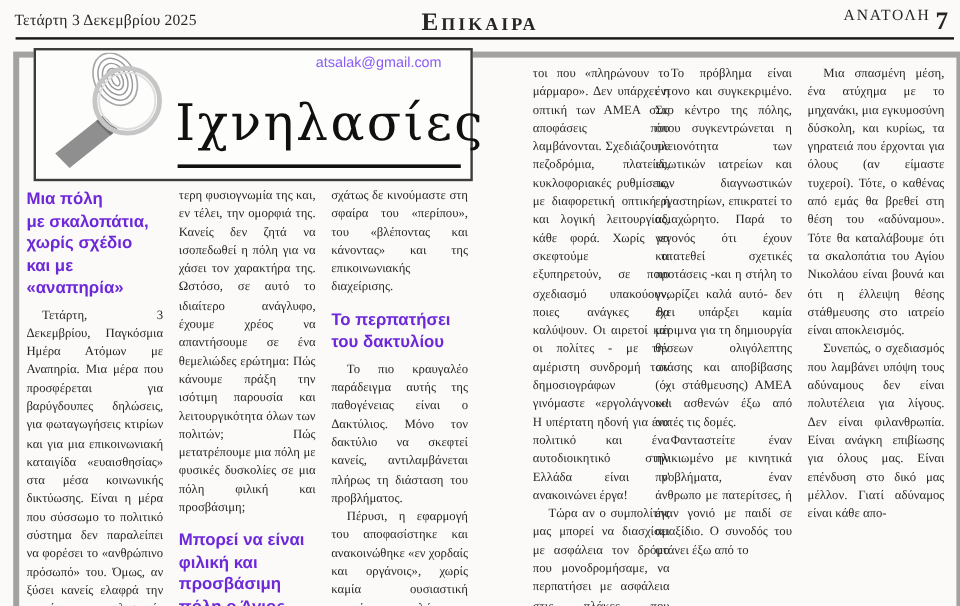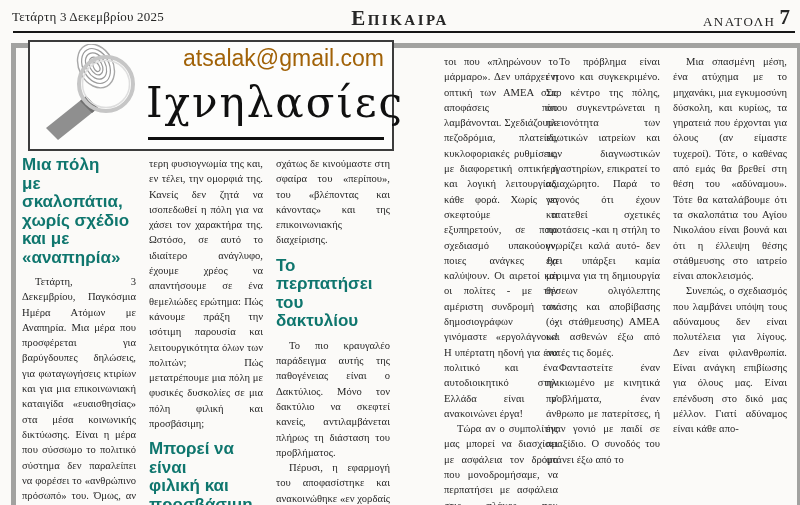--- a/index.html
+++ b/index.html
@@ -11,40 +11,40 @@
   
   .hdr-date{
     position:absolute;left:12px;top:9px;font-size:13px;letter-spacing:.2px;
   }
   .hdr-section{
     position:absolute;left:50%;transform:translateX(-50%);top:6px;
     font-size:15px;letter-spacing:2.5px;font-weight:700;
   }
   .hdr-section::first-letter{font-size:21px;}
   .hdr-right{
-    position:absolute;right:10px;top:5px;display:flex;align-items:flex-end;gap:4px;
+    position:absolute;right:10px;top:5px;display:flex;align-items:flex-start;gap:4px;
   }
   .hdr-paper{font-size:13px;letter-spacing:1.5px;}
   .hdr-pagenum{font-size:21px;font-weight:bold;}
   .hdr-rule{
     position:absolute;left:13px;right:5px;top:31px;height:2px;background:#161616;
   }
   
   .frame{
     position:absolute;left:11px;top:43px;width:781px;height:480px;
     border:5px solid #a2a2a0;background:transparent;
   }
   
   .masthead{
     position:absolute;left:28px;top:40px;width:362px;height:107px;
     background:#fdfdfc;border:2px solid #3c3c3c;z-index:5;
   }
   .masthead-email{
-    position:absolute;right:8px;top:3px;
-    font-family:"Liberation Sans", sans-serif;font-size:23px;color:#a16207;
+    position:absolute;right:24px;top:3px;
+    font-family:"Liberation Sans", sans-serif;font-size:12px;color:#8b5cf6;
   }
   .masthead-title{
     position:absolute;left:116px;top:36px;
     font-family:"DejaVu Serif", serif;font-weight:normal;font-size:42px;
     letter-spacing:2px;color:#101010;white-space:nowrap;
   }
   .masthead-underline{
     position:absolute;left:118px;top:95px;width:236px;height:3px;background:#101010;
   }
   .masthead-logo{position:absolute;left:4px;top:2px;}
@@ -52,22 +52,22 @@
   .col{
     position:absolute;width:114px;overflow:hidden;text-align:justify;
     font-size:10.6px;line-height:15.3px;z-index:2;
   }
   .col-high{top:54px;height:451px;}
   .col-low{top:156px;height:349px;}
   .para{margin:0;}
   .para.indent{text-indent:13px;}
   .subhead{
     font-family:"Liberation Sans", sans-serif;font-weight:bold;
-    font-size:17px;line-height:18.5px;text-align:left;
-    margin:9px 0 7px 0;white-space:pre-line;color:#0f766e;
+    font-size:14px;line-height:18.5px;text-align:left;
+    margin:9px 0 7px 0;white-space:pre-line;color:#6d28d9;
   }
   .subhead.first{margin-top:0;}
 </style>
 </head>
 <body>
 
 <div class="hdr-date">Τετάρτη 3 Δεκεμβρίου 2025</div>
 <div class="hdr-section">ΕΠΙΚΑΙΡΑ</div>
 <div class="hdr-right">
   <span class="hdr-paper">ΑΝΑΤΟΛΗ</span>

